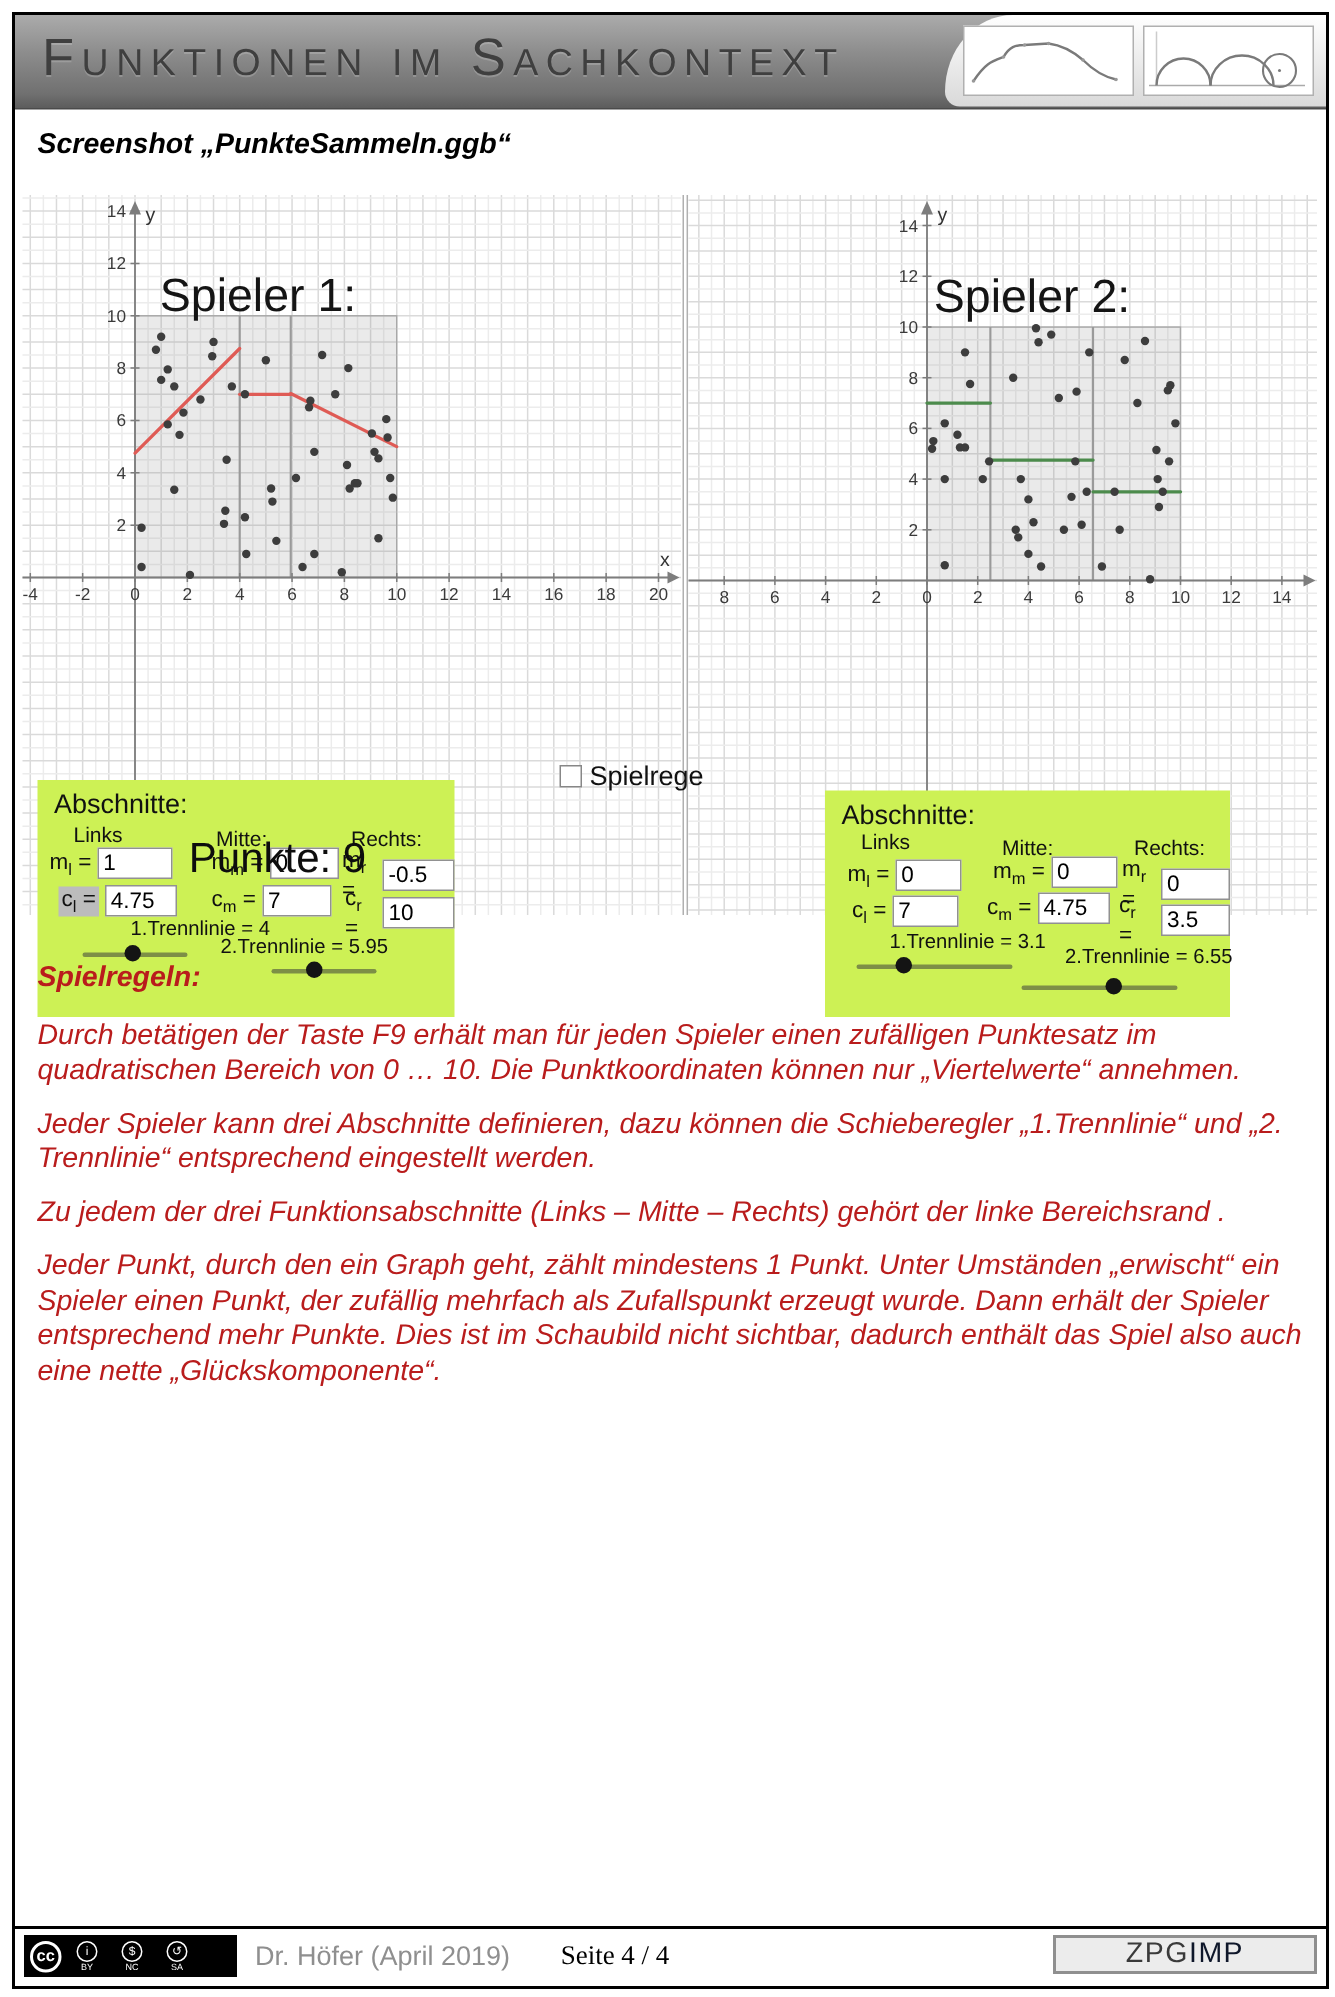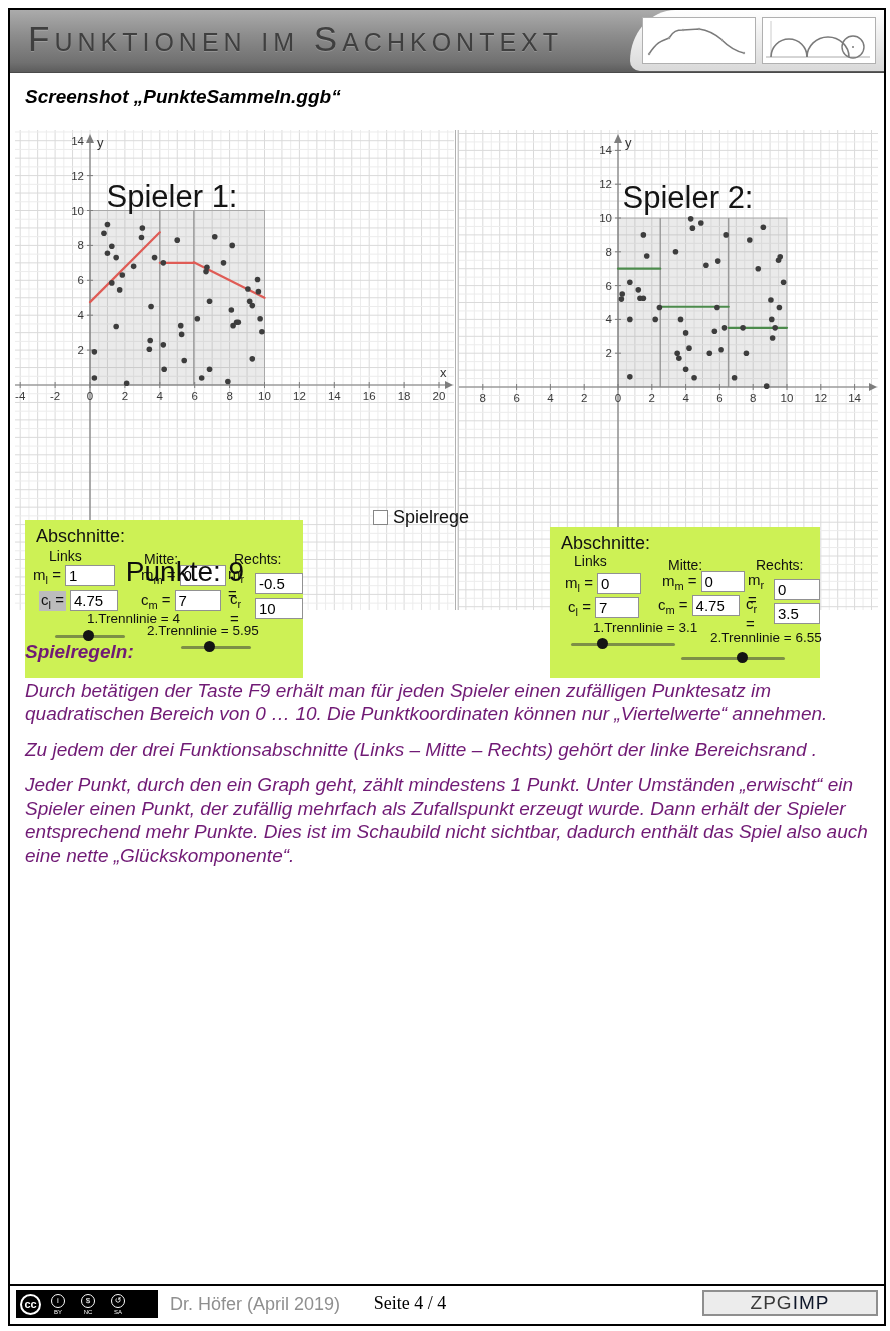--- a/index.html
+++ b/index.html
@@ -26,21 +26,21 @@
   .fin{height:19px;border:1px solid #919191;background:#fff;font-size:15px;padding:0 3px;font-family:"Liberation Sans",sans-serif;box-sizing:content-box;}
   .sl-label{position:absolute;font-size:13.5px;color:#111;white-space:nowrap;}
   .slider{position:absolute;height:12px;}
   .slider .track{position:absolute;left:0;right:0;top:5px;height:3px;border-radius:2px;background:#7d8f46;}
   .slider .thumb{position:absolute;top:0;width:11px;height:11px;border-radius:50%;background:#141414;}
   .score{position:absolute;font-size:28px;color:#0d0d0d;text-align:center;}
   .cbx{position:absolute;display:flex;align-items:center;gap:5px;font-size:18px;color:#111;}
   .cbx .box{width:15px;height:15px;background:#fff;border:1.5px solid #878787;box-sizing:border-box;}
 
   
-  .rules{position:absolute;left:15px;top:630px;width:848px;font-style:italic;font-size:19px;line-height:23.5px;color:#701a75;}
+  .rules{position:absolute;left:15px;top:630px;width:848px;font-style:italic;font-size:19px;line-height:23.5px;color:#b91c1c;}
   .rules-h{font-weight:bold;margin-bottom:15px;}
   .rules p{margin:0 0 12px 0;}
 
   
   .footer{position:absolute;left:0;right:0;bottom:0;height:38px;border-top:2px solid #000;background:#fff;}
   .cc-badge{position:absolute;left:6px;top:4px;width:142px;height:28px;background:#000;display:flex;align-items:center;gap:4px;padding:0 4px;box-sizing:border-box;}
   .cc-big{width:21px;height:21px;border:2px solid #fff;border-radius:50%;color:#fff;font-weight:bold;font-size:11px;display:flex;align-items:center;justify-content:center;box-sizing:border-box;}
   .cc-term{display:flex;flex-direction:column;align-items:center;width:26px;}
   .cc-circ{width:14px;height:14px;border:1.5px solid #fff;border-radius:50%;color:#fff;font-size:8px;line-height:11px;text-align:center;box-sizing:border-box;}
   .cc-lab{color:#fff;font-size:6px;margin-top:1px;}
@@ -594,20 +594,21 @@
 
     <label class="cbx" style="left:360px;top:377px;">
       <span class="box"></span>
       <span>Spielrege</span>
     </label>
   </div>
 
   <div class="rules">
     <div class="rules-h">Spielregeln:</div>
     <p>Durch betätigen der Taste F9 erhält man für jeden Spieler einen zufälligen Punktesatz im quadratischen Bereich von 0 … 10. Die Punktkoordinaten können nur „Viertelwerte“ annehmen.</p>
+    <p>Jeder Spieler kann drei Abschnitte definieren, dazu können die Schieberegler „1.Trennlinie“ und „2. Trennlinie“ entsprechend eingestellt werden.</p>
     <p>Zu jedem der drei Funktionsabschnitte (Links – Mitte – Rechts) gehört der linke Bereichsrand .</p>
     <p>Jeder Punkt, durch den ein Graph geht, zählt mindestens 1 Punkt. Unter Umständen „erwischt“ ein Spieler einen Punkt, der zufällig mehrfach als Zufallspunkt erzeugt wurde. Dann erhält der Spieler entsprechend mehr Punkte. Dies ist im Schaubild nicht sichtbar, dadurch enthält das Spiel also auch eine nette „Glückskomponente“.</p>
   </div>
 
   <div class="footer">
     <div class="cc-badge">
       <span class="cc-big">cc</span>
       <span class="cc-term">
         <span class="cc-circ">i</span>
         <span class="cc-lab">BY</span>

